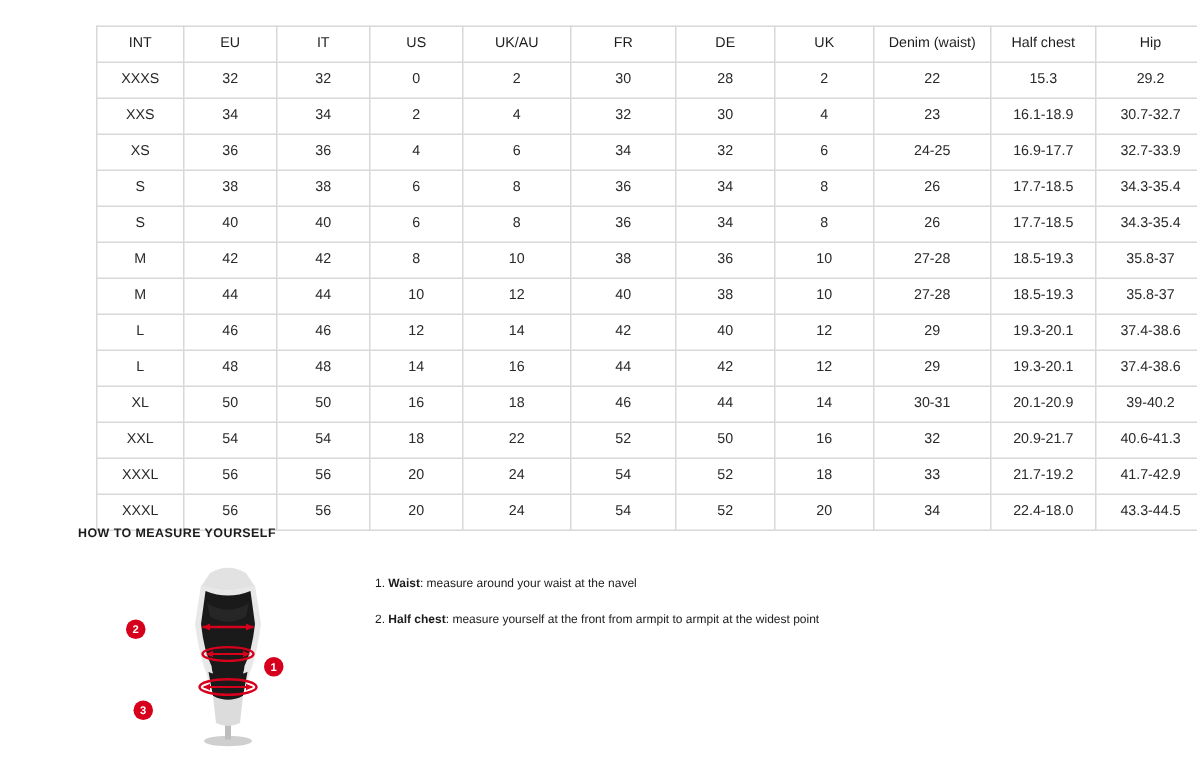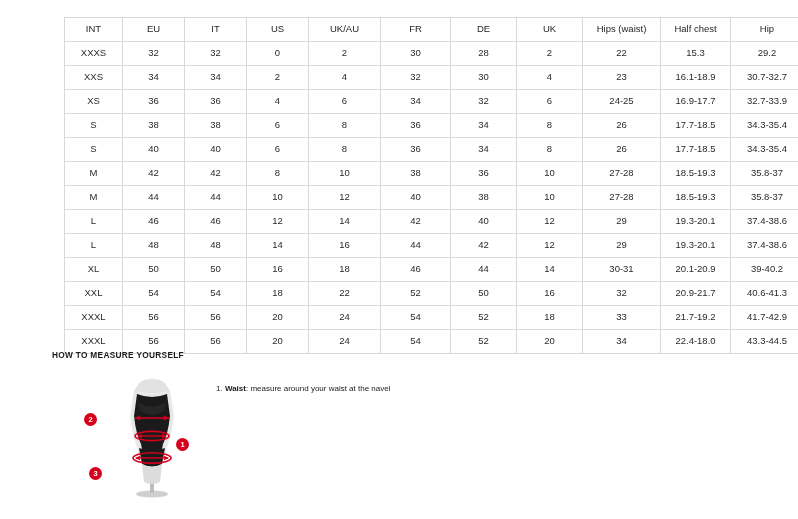--- a/index.html
+++ b/index.html
@@ -86,21 +86,21 @@
     align-items: flex-start;
   }
   .figure-box {
     position: relative;
     width: 120px;
     height: 125px;
     margin-left: 40px;
     flex: none;
   }
   .notes {
-    margin-left: 4px;
+    margin-left: 38px;
     padding-top: 10px;
   }
   .note {
     font-size: 8px;
     color: #1b1b1b;
     margin-bottom: 14px;
     line-height: 1.2;
   }
   .note b { font-weight: bold; }
 
@@ -144,21 +144,21 @@
       <thead>
         <tr>
           <th>INT</th>
           <th>EU</th>
           <th>IT</th>
           <th>US</th>
           <th>UK/AU</th>
           <th>FR</th>
           <th>DE</th>
           <th>UK</th>
-          <th>Hips (waist)</th>
+          <th>Denim (waist)</th>
           <th class="left-pad">Half chest</th>
           <th class="left-pad">Hip</th>
         </tr>
       </thead>
       <tbody>
         <tr>
           <td>XXXS</td>
           <td>32</td>
           <td>32</td>
           <td>0</td>
@@ -370,18 +370,22 @@
         <div class="bullet b1">1</div>
         <div class="bullet b2">2</div>
         <div class="bullet b3">3</div>
       </div>
 
       <div class="notes">
         <div class="note">
           <span>1.</span>
           <b>Waist</b><span>: measure around your waist at the navel</span>
         </div>
+        <div class="note">
+          <span>2.</span>
+          <b>Half chest</b><span>: measure yourself at the front from armpit to armpit at the widest point</span>
+        </div>
       </div>
 
     </div>
   </div>
 
 </div>
 
 </body></html>

